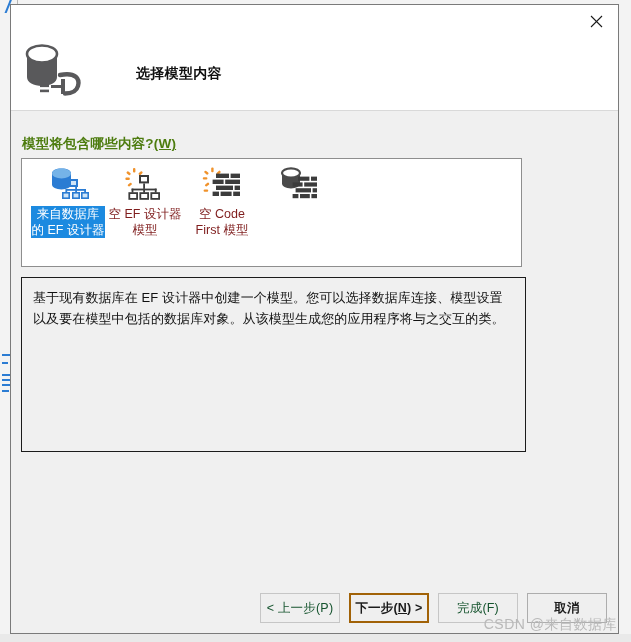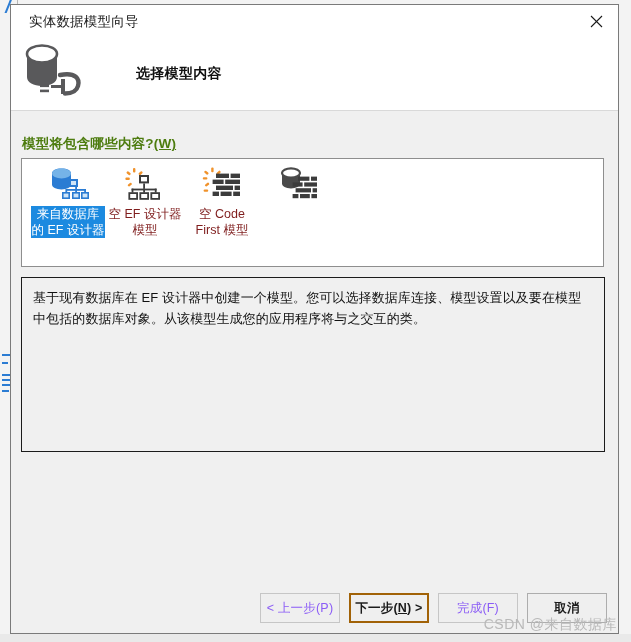--- a/index.html
+++ b/index.html
@@ -149,21 +149,21 @@
   }
   .group-label .accesskey {
     text-decoration: underline;
   }
 
   
   .listbox {
     position: absolute;
     left: 10px;
     top: 47px;
-    width: 583px;
+    width: 501px;
     height: 109px;
     background: #ffffff;
     border: 1px solid #8e8e8e;
     box-sizing: border-box;
     padding: 8px 0 0 8px;
     display: flex;
     flex-direction: row;
     align-items: flex-start;
     overflow: hidden;
   }
@@ -194,21 +194,21 @@
   .tile.selected .tile-label {
     background: #1c8ae0;
     color: #ffffff;
   }
 
   
   .descbox {
     position: absolute;
     left: 10px;
     top: 166px;
-    width: 584px;
+    width: 505px;
     height: 175px;
     background: #f0f0f0;
     border: 1px solid #1b1b1b;
     box-sizing: border-box;
     padding: 9px 11px;
   }
   .desc-text {
     font-size: 13px;
     line-height: 21px;
     color: #111111;
@@ -240,21 +240,21 @@
     font-size: 12.5px;
     color: #1b1b1b;
     display: flex;
     align-items: center;
     justify-content: center;
     cursor: pointer;
     letter-spacing: 0.2px;
     white-space: nowrap;
   }
   .btn.disabled {
-    color: #8b5cf6;
+    color: #14532d;
     border-color: #c6c6c6;
     background: #efefef;
     cursor: default;
   }
   .btn.default {
     border: 2px solid #a16207;
     font-weight: bold;
     text-align: center;
   }
   .btn.cancel {
@@ -289,21 +289,20 @@
     <i style="top:27px; width:8px;"></i>
     <i style="top:32px; width:11px;"></i>
     <i style="top:38px; width:7px;"></i>
   </div>
   <div class="bg-left-rule"></div>
   <div class="bg-bottom-band"></div>
 
   <div id="dialog">
 
     <div class="titlebar">
-      <div class="title-text">实体数据模型向导</div>
       <div class="close-btn">
         <svg width="13" height="13" viewBox="0 0 13 13" aria-hidden="true">
           <line x1="1" y1="1" x2="12" y2="12" stroke="#1b1b1b" stroke-width="1.1"></line>
           <line x1="12" y1="1" x2="1" y2="12" stroke="#1b1b1b" stroke-width="1.1"></line>
         </svg>
       </div>
     </div>
 
     <div class="header">
       <div class="header-icon">

